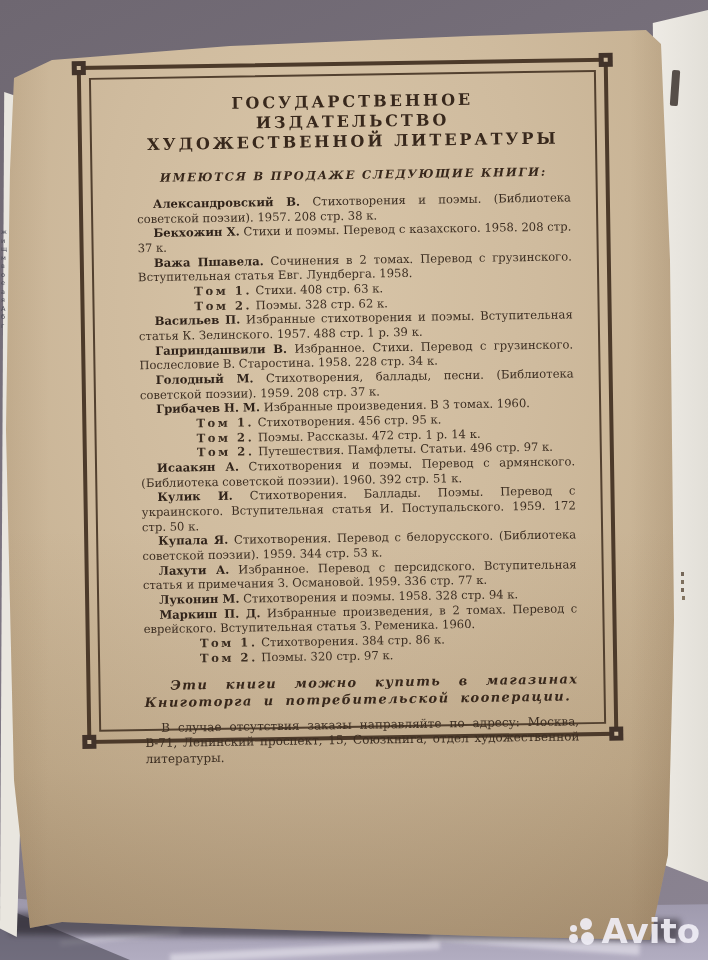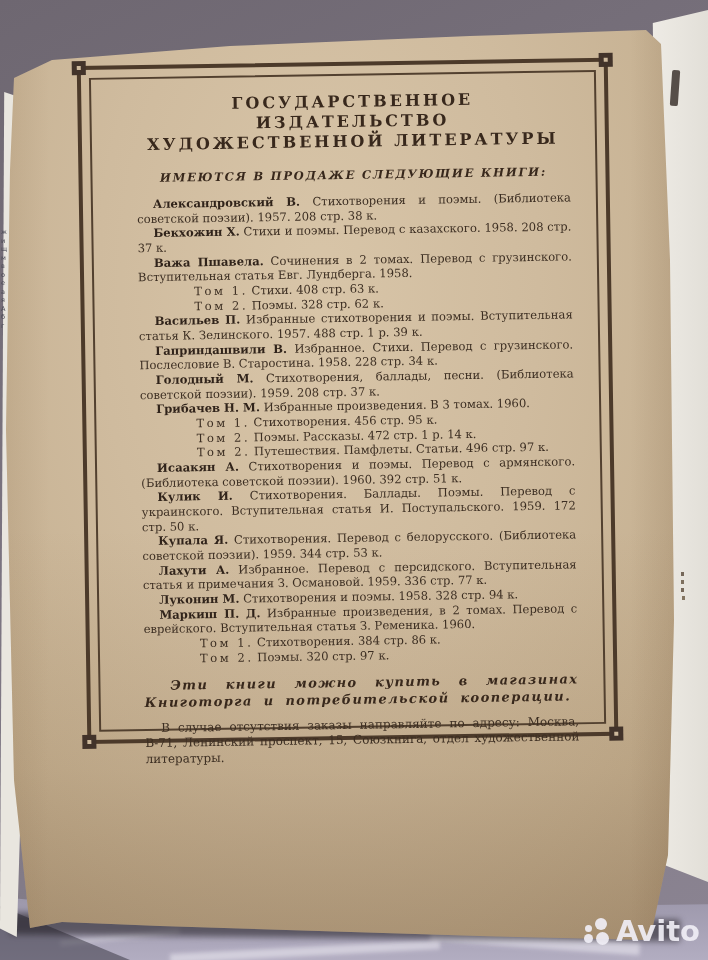--- a/index.html
+++ b/index.html
@@ -79,40 +79,40 @@
     letter-spacing:3px;margin-bottom:16px;color:#38281c;
   }
   .subhead{
     text-align:center;font-weight:bold;font-style:italic;font-size:11.5px;
     letter-spacing:1.8px;margin-bottom:12px;color:#38281c;
   }
   .book-list{font-size:11.6px;line-height:14.67px;text-align:justify;}
   .book{margin:0;text-indent:16px;}
   .author{color:#30231a;}
   .vol{padding-left:56px;text-indent:0;text-align:left;}
-  .vol-label{letter-spacing:2.5px;}
+  .vol-label{letter-spacing:2.5px;font-weight:bold;}
   .note{
     margin:10px 0 0 0;font-weight:bold;font-style:italic;font-size:13px;line-height:17.5px;
     letter-spacing:1.4px;word-spacing:5px;text-align:justify;text-indent:26px;color:#38281c;
   }
   .order{
     margin:9px 0 0 0;font-size:12px;line-height:15.5px;text-align:justify;text-indent:16px;
   }
   
   .watermark{
     position:absolute;right:8px;bottom:14px;display:flex;align-items:center;gap:6px;
     color:rgba(240,238,245,0.92);
   }
   .avito-logo{position:relative;display:inline-block;width:26px;height:27px;}
   .avito-logo i{position:absolute;display:block;border-radius:50%;background:rgba(240,238,245,0.92);}
   .d1{left:1px;top:7px;width:7px;height:7px;}
   .d2{left:11px;top:0px;width:12px;height:12px;}
   .d3{left:0px;top:16px;width:9px;height:9px;}
   .d4{left:12px;top:14px;width:13px;height:13px;}
-  .avito-text{font-family:"DejaVu Sans",sans-serif;font-weight:bold;font-size:29px;line-height:29px;}
+  .avito-text{font-family:"DejaVu Sans",sans-serif;font-weight:bold;font-size:34px;line-height:29px;}
 </style>
 </head>
 <body>
 
 <div class="photo">
 
   <div class="bottom-surface">
     <div class="streak s1"></div>
     <div class="streak s2"></div>
     <div class="streak s3"></div>

